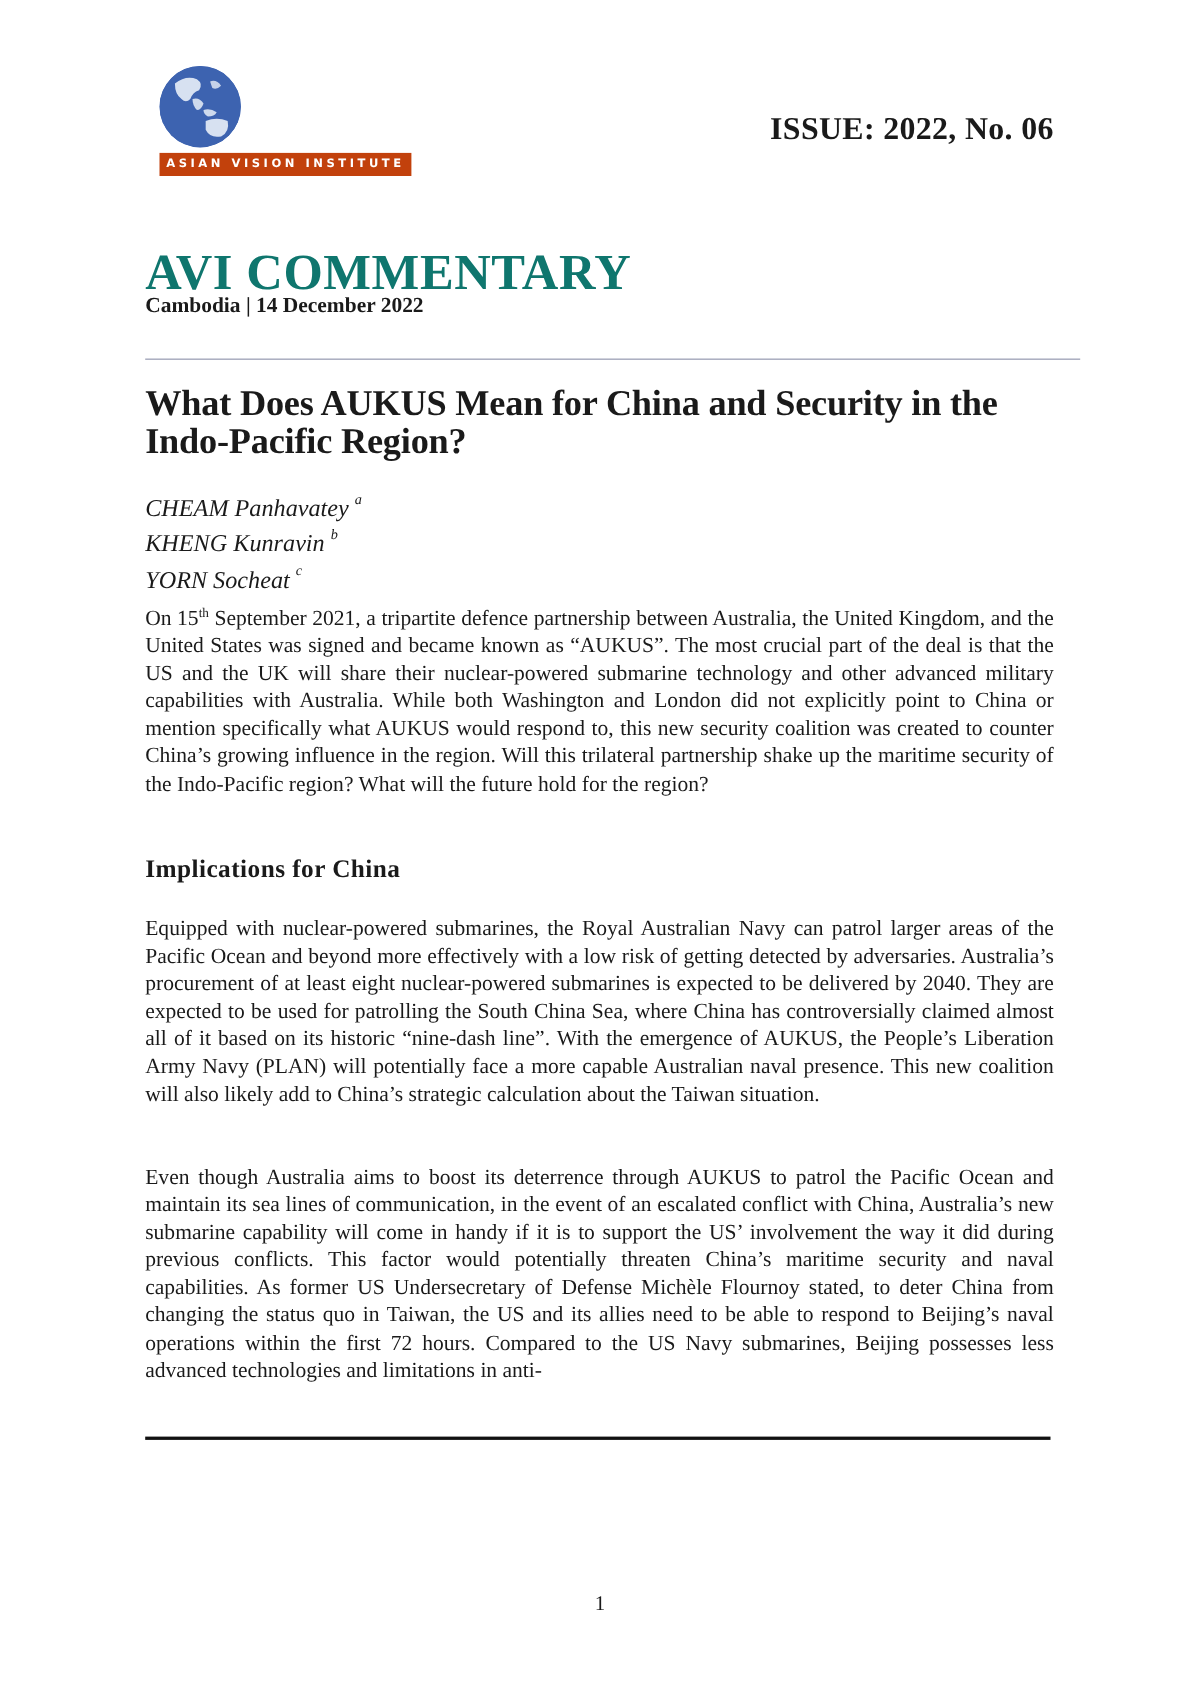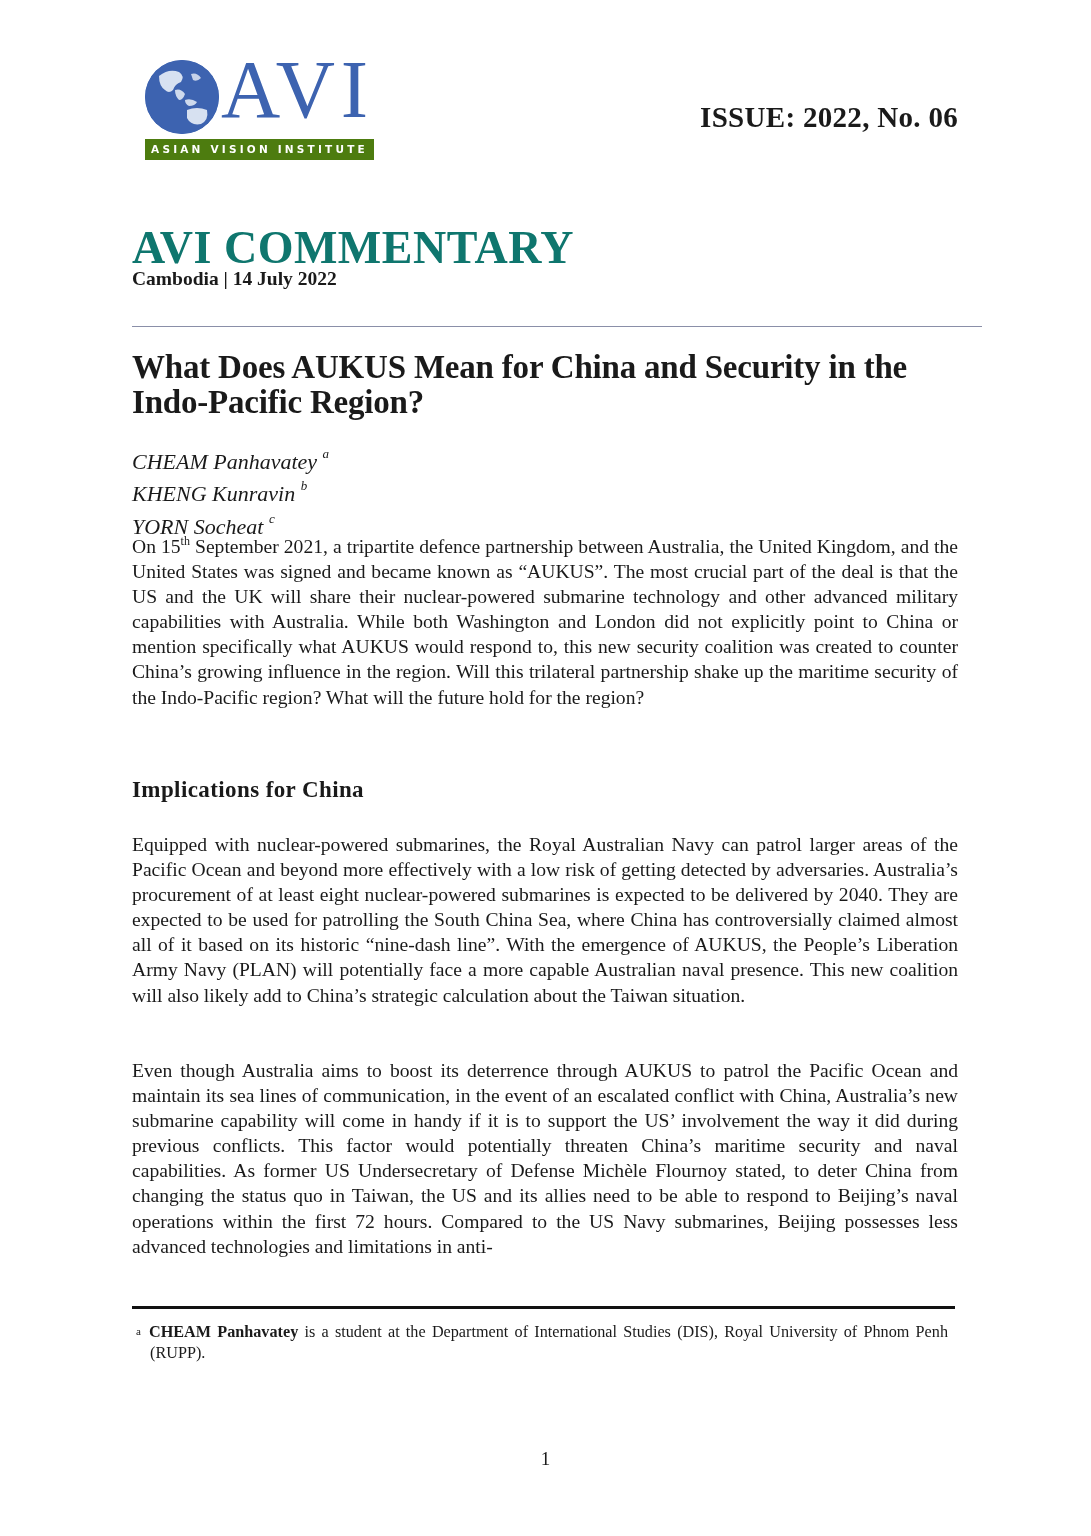--- a/index.html
+++ b/index.html
@@ -4,36 +4,36 @@
   <style>
     html, body { margin: 0; padding: 0; background: #ffffff; }
     body { width: 1091px; height: 1536px; position: relative; overflow: hidden;
            font-family: "Liberation Serif", "DejaVu Serif", serif; color: #1a1a1a; }
     .logo { position: absolute; left: 145px; top: 58px; width: 230px; height: 104px; }
     .logo .globe { position: absolute; left: 0; top: 2px; width: 74px; height: 74px; border-radius: 50%;
                    background: #3d63b0; overflow: hidden; }
     .logo .globe svg { width: 74px; height: 74px; display: block; }
     .logo .wordmark { position: absolute; left: 76px; top: -16px; font-size: 82px; line-height: 96px;
                       color: #3d63b0; letter-spacing: 6px; font-family: "Liberation Serif", serif; }
-    .logo .band { position: absolute; left: 0; top: 81px; width: 229px; height: 21px; background: #4d7c0f;
+    .logo .band { position: absolute; left: 0; top: 81px; width: 229px; height: 21px; background: #c2410c;
                   color: #ffffff; font-family: "DejaVu Sans", sans-serif; font-weight: bold; font-size: 10.5px;
                   letter-spacing: 3.2px; text-align: center; line-height: 21px; }
     .issue { position: absolute; right: 133px; top: 101px; font-weight: bold; font-size: 29px; letter-spacing: 0.3px; }
     .series-title { position: absolute; left: 132px; top: 220px; font-size: 46px; font-weight: bold;
                     color: #0f766e; letter-spacing: 0.5px; margin: 0; line-height: 56px; }
     .dateline { position: absolute; left: 132px; top: 268px; font-size: 19.5px; font-weight: bold; }
     .rule-top { position: absolute; left: 132px; top: 326px; width: 850px; height: 1px; background: #8a8fa8; }
     .article-title { position: absolute; left: 132px; top: 350px; width: 840px; margin: 0;
                      font-size: 33px; font-weight: bold; line-height: 35px; letter-spacing: -0.2px; }
     .authors { position: absolute; left: 132px; top: 443px; font-size: 22px; font-style: italic; line-height: 27px; }
     .authors sup { font-size: 13px; position: relative; top: -3px; }
     .body-text { position: absolute; left: 132px; width: 826px; font-size: 19.6px; line-height: 25.1px;
                  text-align: justify; margin: 0; }
     .body-text sup { font-size: 12px; line-height: 0; }
-    .p1 { top: 534px; }
+    .p1 { top: 550px; }
     .h-section { position: absolute; left: 132px; top: 777px; font-size: 23px; font-weight: bold; margin: 0; letter-spacing: 0.4px; text-align: center; }
     .p2 { top: 832px; }
     .p3 { top: 1058px; }
     .rule-foot { position: absolute; left: 132px; top: 1306px; width: 823px; height: 3px; background: #111111; }
     .footnotes { position: absolute; left: 136px; top: 1322px; width: 812px; font-size: 16.2px; line-height: 20.8px; }
     .fn { margin: 0; text-align: justify; padding-left: 14px; text-indent: -14px; }
     .fn .mark { display: inline-block; width: 13px; text-indent: 0; font-size: 11px; vertical-align: top; position: relative; top: -1px; }
     .fn b { font-weight: bold; }
     .page-number { position: absolute; left: 0; width: 1091px; top: 1448px; text-align: center; font-size: 19px; }
   </style>
@@ -44,44 +44,42 @@
   <div class="globe">
     <svg viewBox="0 0 74 74" xmlns="http://www.w3.org/2000/svg">
       <circle cx="37" cy="37" r="37" fill="#3d63b0"></circle>
       <path d="M14 16 Q24 8 34 12 Q40 16 36 22 Q30 24 28 30 Q24 34 20 30 Q14 26 14 16Z" fill="#e8eef8" opacity="0.9"></path>
       <path d="M30 30 Q36 28 40 34 Q38 40 34 40 Q30 36 30 30Z" fill="#e8eef8" opacity="0.85"></path>
       <path d="M40 40 Q46 38 52 42 Q50 46 44 46 Q40 44 40 40Z" fill="#e8eef8" opacity="0.85"></path>
       <path d="M42 50 Q52 46 62 50 Q64 60 56 64 Q46 66 42 58Z" fill="#e8eef8" opacity="0.9"></path>
       <path d="M46 14 Q52 12 56 18 Q52 22 48 20Z" fill="#e8eef8" opacity="0.8"></path>
     </svg>
   </div>
-  <div class="wordmark">AVI</div>
   <div class="band">ASIAN VISION INSTITUTE</div>
 </div>
 
 <div class="issue">ISSUE: 2022, No. 06</div>
 
 <h1 class="series-title">AVI COMMENTARY</h1>
-<div class="dateline">Cambodia | 14 July 2022</div>
+<div class="dateline">Cambodia | 14 December 2022</div>
 <div class="rule-top"></div>
 
 <h2 class="article-title">What Does AUKUS Mean for China and Security in the Indo-Pacific Region?</h2>
 
 <div class="authors">
   <div><span>CHEAM Panhavatey</span> <sup>a</sup></div>
   <div><span>KHENG Kunravin</span> <sup>b</sup></div>
   <div><span>YORN Socheat</span> <sup>c</sup></div>
 </div>
 
 <p class="body-text p1"><span>On 15</span><sup>th</sup><span> September 2021, a tripartite defence partnership between Australia, the United Kingdom, and the United States was signed and became known as “AUKUS”. The most crucial part of the deal is that the US and the UK will share their nuclear-powered submarine technology and other advanced military capabilities with Australia. While both Washington and London did not explicitly point to China or mention specifically what AUKUS would respond to, this new security coalition was created to counter China’s growing influence in the region. Will this trilateral partnership shake up the maritime security of the Indo-Pacific region? What will the future hold for the region?</span></p>
 
 <h3 class="h-section">Implications for China</h3>
 
 <p class="body-text p2">Equipped with nuclear-powered submarines, the Royal Australian Navy can patrol larger areas of the Pacific Ocean and beyond more effectively with a low risk of getting detected by adversaries. Australia’s procurement of at least eight nuclear-powered submarines is expected to be delivered by 2040. They are expected to be used for patrolling the South China Sea, where China has controversially claimed almost all of it based on its historic “nine-dash line”. With the emergence of AUKUS, the People’s Liberation Army Navy (PLAN) will potentially face a more capable Australian naval presence. This new coalition will also likely add to China’s strategic calculation about the Taiwan situation.</p>
 <p class="body-text p3">Even though Australia aims to boost its deterrence through AUKUS to patrol the Pacific Ocean and maintain its sea lines of communication, in the event of an escalated conflict with China, Australia’s new submarine capability will come in handy if it is to support the US’ involvement the way it did during previous conflicts. This factor would potentially threaten China’s maritime security and naval capabilities. As former US Undersecretary of Defense Michèle Flournoy stated, to deter China from changing the status quo in Taiwan, the US and its allies need to be able to respond to Beijing’s naval operations within the first 72 hours. Compared to the US Navy submarines, Beijing possesses less advanced technologies and limitations in anti-</p>
 
 <div class="rule-foot"></div>
 
 <div class="footnotes">
-  <p class="fn"><span class="mark">a</span><b>CHEAM Panhavatey</b><span> is a student at the Department of International Studies (DIS), Royal University of Phnom Penh (RUPP).</span></p>
 </div>
 
 <div class="page-number">1</div>
 
 </body></html>

